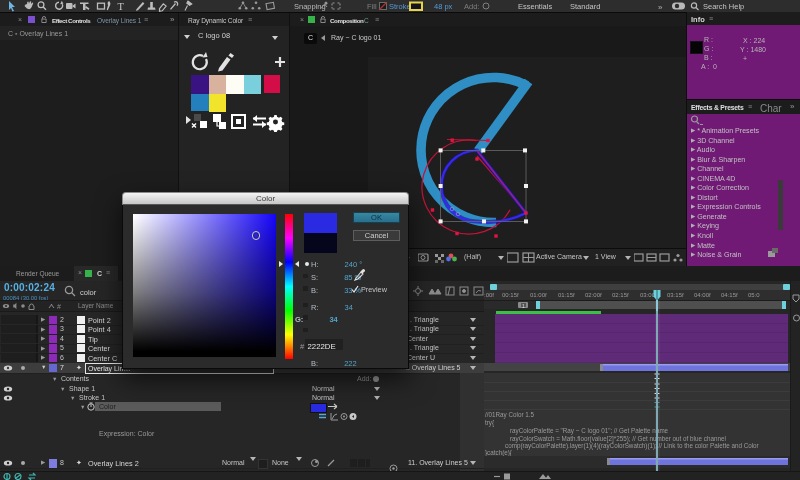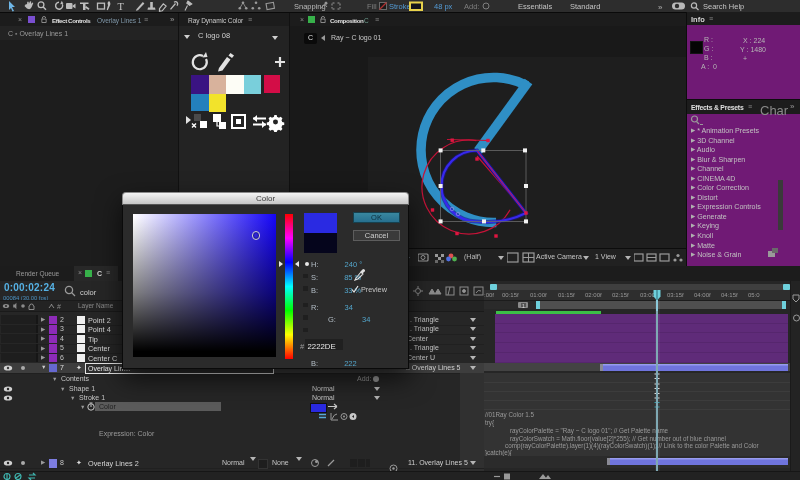--- a/index.html
+++ b/index.html
@@ -278,21 +278,21 @@
     <div class="abs t7" style="left:17px;top:32px;color:#b5b5b5;">G :</div>
     <div class="abs t7" style="left:17px;top:41px;color:#b5b5b5;">B :</div>
     <div class="abs t7" style="left:14px;top:50px;color:#b5b5b5;">A :&nbsp; 0</div>
     <div class="abs t7" style="left:56px;top:24px;color:#b5b5b5;">X : 224</div>
     <div class="abs t7" style="left:53px;top:33px;color:#b5b5b5;">Y : 1480</div>
     <div class="abs t7" style="left:56px;top:42px;color:#b5b5b5;">+</div>
 
     <div class="abs" style="left:0;top:87px;width:113px;height:14px;background:#1c1c1c;border-top:1px solid #0d0d0d;">
       <span class="abs" style="left:4px;top:3.5px;font-size:6.8px;color:#e0e0e0;font-weight:bold;letter-spacing:-.2px;">Effects &amp; Presets</span>
       <span class="abs" style="left:61px;top:3px;font-size:7px;color:#8a8a8a;">≡</span>
-      <span class="abs" style="left:73px;top:3px;font-size:13px;color:#8a8a8a;">Char</span>
+      <span class="abs" style="left:73px;top:3px;font-size:10px;color:#8a8a8a;">Char</span>
       <span class="abs" style="left:103px;top:2px;font-size:8px;color:#9a9a9a;">»</span>
     </div>
     <svg class="abs" style="left:3px;top:103px;" width="14" height="10" viewBox="0 0 14 10">
       <circle cx="4.5" cy="4" r="3" fill="none" stroke="#9a9a9a" stroke-width="1.2"></circle>
       <path d="M6.5 6.5 L9 9" stroke="#9a9a9a" stroke-width="1.2"></path>
       <path d="M10 9.5 l3 0" stroke="#9a9a9a" stroke-width="1"></path>
     </svg>
     <div id="fxlist" class="abs" style="left:0;top:114px;width:113px;height:140px;overflow:hidden;">
       <div class="fxrow"><span class="fxa">▶</span> * Animation Presets</div>
       <div class="fxrow"><span class="fxa">▶</span> 3D Channel</div>
@@ -638,21 +638,21 @@
 
     <div class="abs" style="left:182.5px;top:69.5px;width:4.5px;height:4.5px;border-radius:50%;background:#e8e8e8;"></div>
     <div class="dlab" style="left:189px;top:68px;"><span class="dk">H:</span> <span class="dv">240 °</span></div>
     <div class="drad" style="top:81.5px;"></div>
       <div class="dlab" style="left:189px;top:81.4px;"><span class="dk">S:</span> <span class="dv">85 %</span></div>
     <div class="drad" style="top:94px;"></div>
       <div class="dlab" style="left:189px;top:94px;"><span class="dk">B:</span> <span class="dv">33 %</span></div>
     <div class="drad" style="top:110.5px;"></div>
       <div class="dlab" style="left:189px;top:110.5px;"><span class="dk">R:</span> <span class="dv">34</span></div>
     <div class="drad" style="top:123px;"></div>
-      <div class="dlab" style="left:206px;top:123px;"><span class="dk">G:</span> <span class="dv">34</span></div>
+      <div class="dlab" style="left:173px;top:123px;font-weight:bold;"><span class="dk">G:</span> <span class="dv">34</span></div>
     <div class="drad" style="top:135.5px;"></div>
       <div class="dlab" style="left:189px;top:135.5px;margin-top:31px;"><span class="dk">B:</span> <span class="dv">222</span></div>
     <div class="abs" style="left:183px;top:146.5px;width:38px;height:11px;background:#202020;"></div>
     <div class="abs" style="left:178px;top:150px;font-size:7.5px;color:#9a9a9a;">#</div>
     <div class="abs" style="left:185.5px;top:149.5px;font-size:7.8px;color:#e8e8e8;">2222DE</div>
 
     <div class="abs" style="left:231px;top:19.5px;width:47px;height:11.5px;background:linear-gradient(#39879f,#27708f);border:1px solid #16414f;box-sizing:border-box;text-align:center;font-size:7.5px;line-height:10px;color:#0d2e3c;">OK</div>
     <div class="abs" style="left:231px;top:37.5px;width:47px;height:11px;background:#3a3a3a;border:1px solid #5d5d5d;box-sizing:border-box;text-align:center;font-size:7.5px;line-height:10px;color:#cfcfcf;">Cancel</div>
 
     <svg class="abs" style="left:231px;top:74.5px;" width="13" height="14" viewBox="0 0 13 14">

